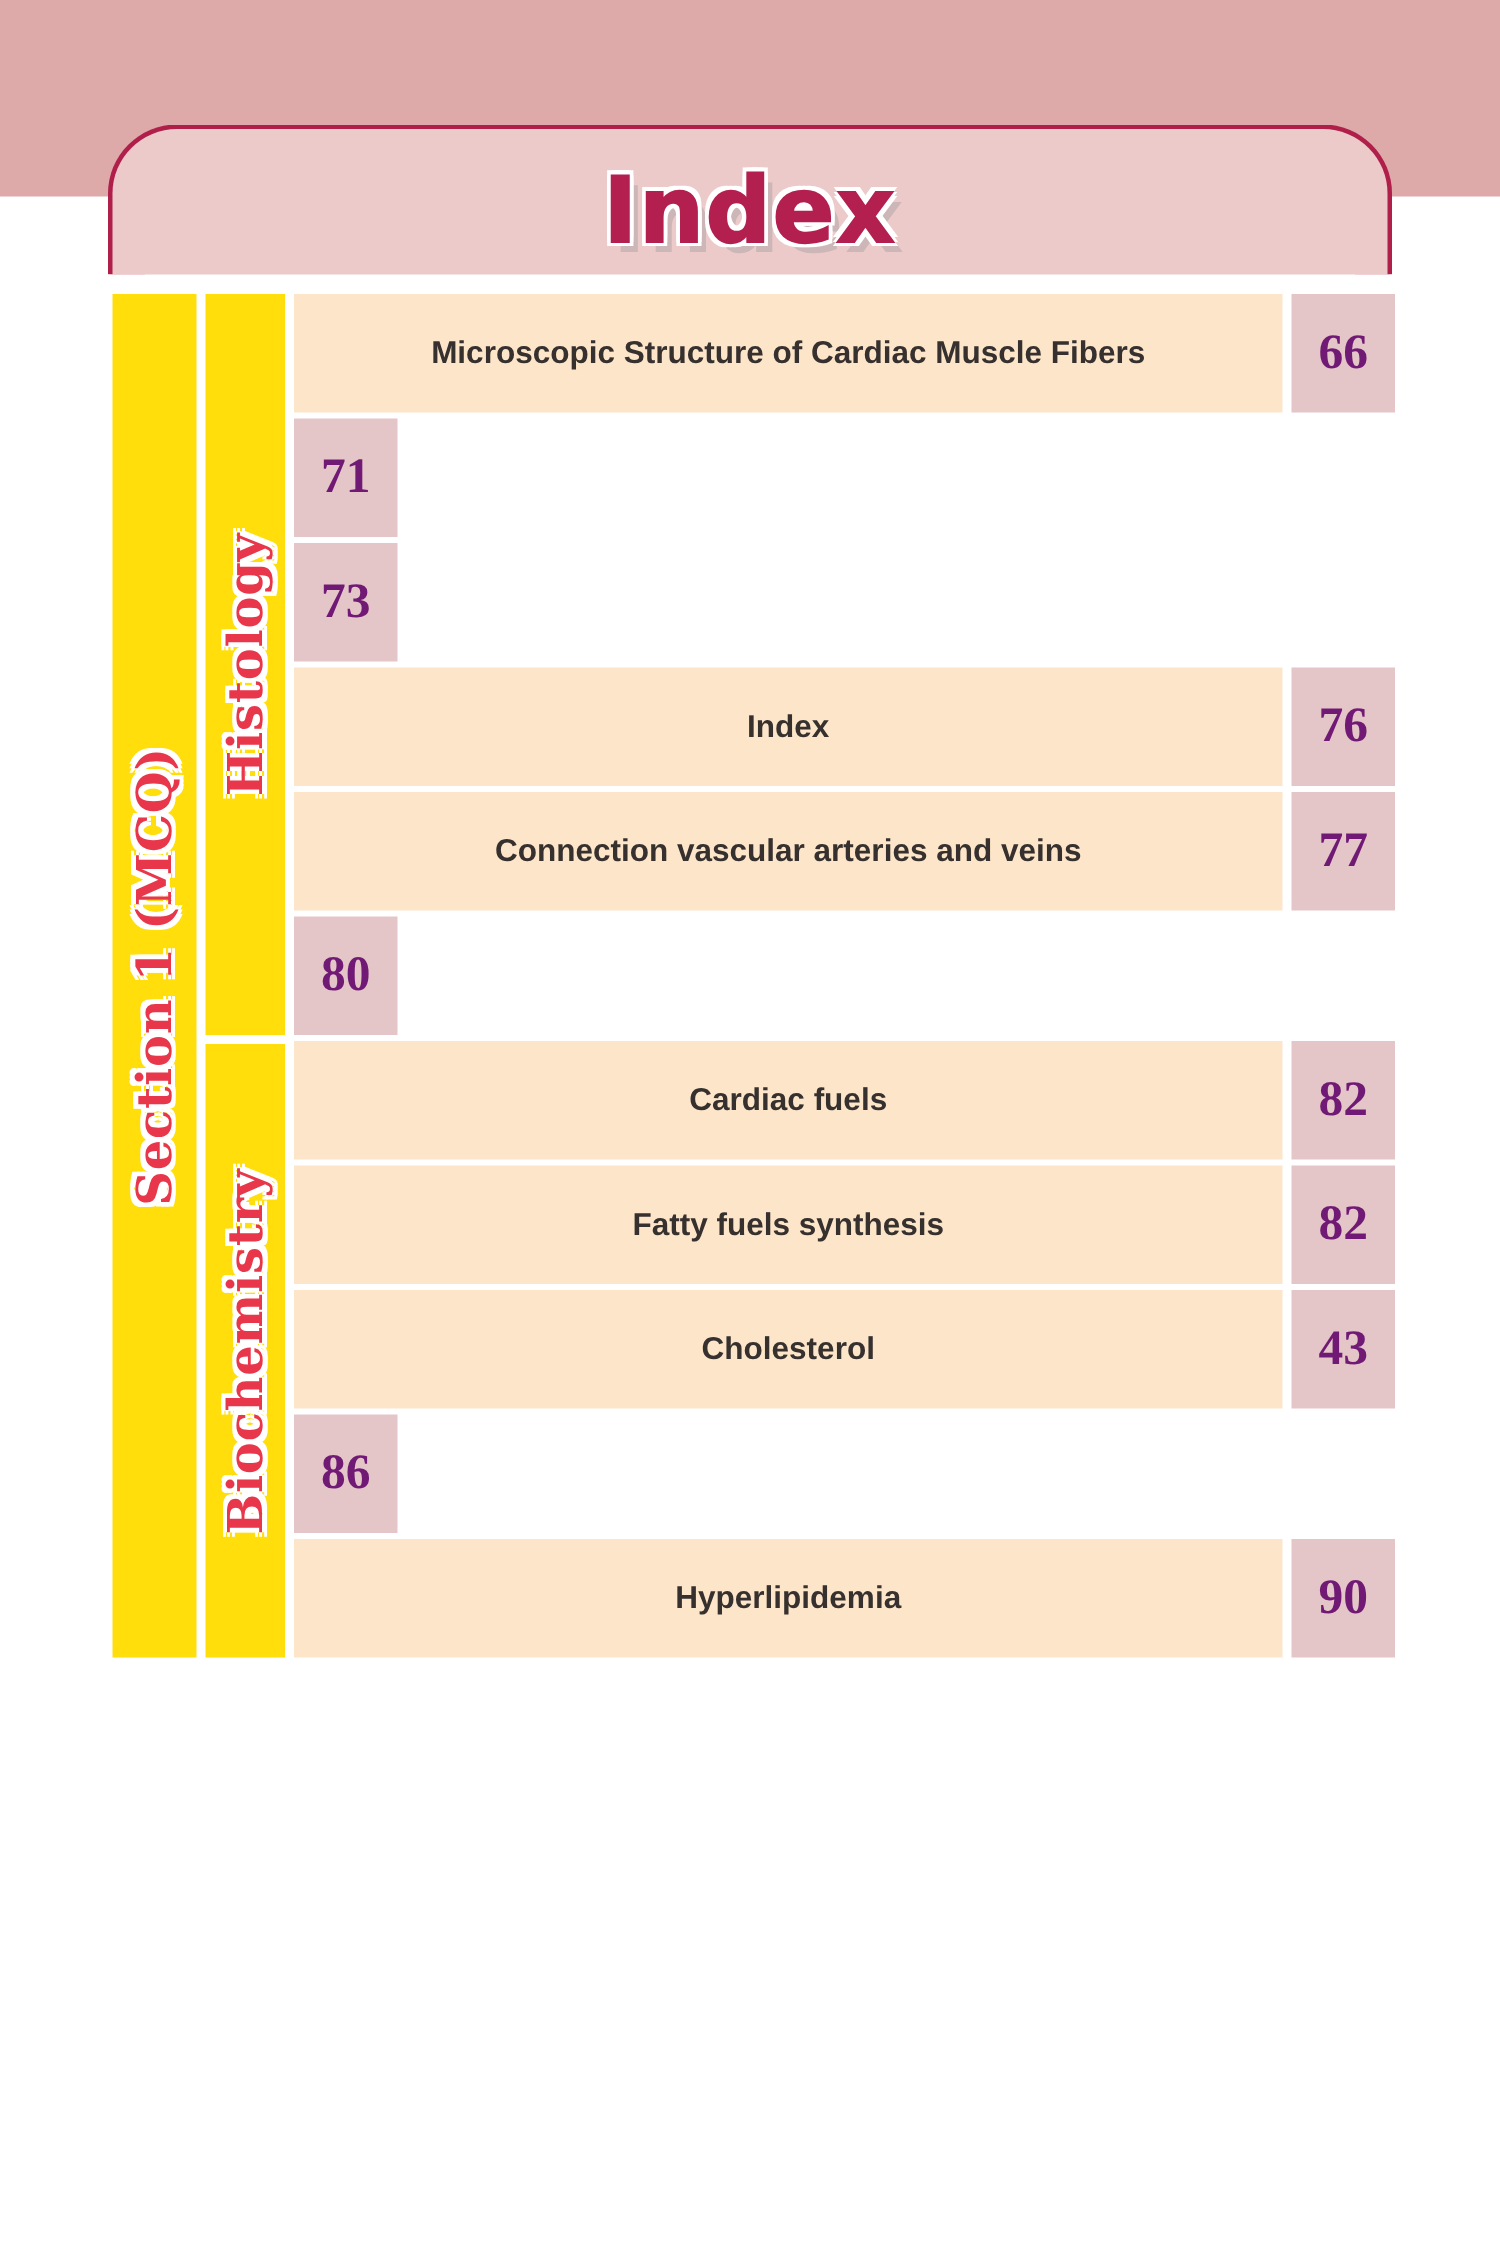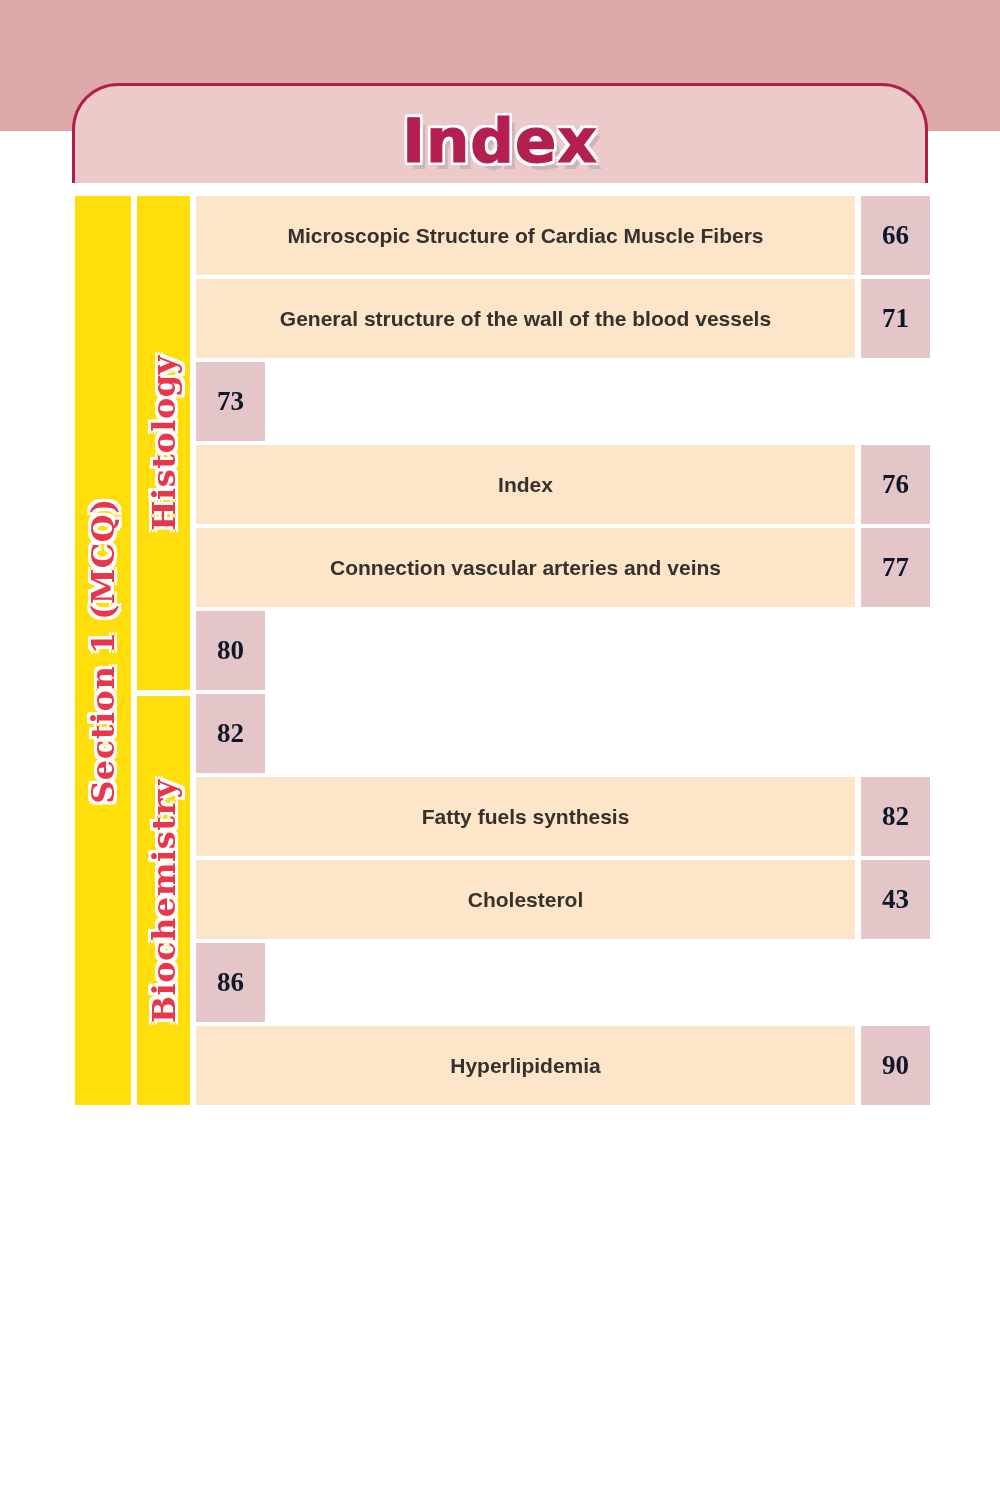--- a/index.html
+++ b/index.html
@@ -96,22 +96,22 @@
     font-weight: bold;
     font-size: 21px;
     padding: 0 10px;
   }
   .cell-page {
     width: 69px;
     background: #e5c6c8;
     display: flex; align-items: center; justify-content: center;
     font-family: "Liberation Serif", serif;
     font-weight: bold;
-    font-size: 27px;
-    color: #0f172a;
+    font-size: 33px;
+    color: #701a75;
   }
 </style>
 </head>
 <body>
 
 <div class="top-band"></div>
 
 <div class="header-card">
   <div class="index-title">Index</div>
 </div>
@@ -132,21 +132,20 @@
   </div>
 
   <div class="rows">
 
     <div class="row">
       <div class="cell-title">Microscopic Structure of Cardiac Muscle Fibers</div>
       <div class="cell-page">66</div>
     </div>
 
     <div class="row">
-      <div class="cell-title">General structure of the wall of the blood vessels</div>
       <div class="cell-page">71</div>
     </div>
 
     <div class="row">
       <div class="cell-page">73</div>
     </div>
 
     <div class="row">
       <div class="cell-title">Index</div>
       <div class="cell-page">76</div>
@@ -155,20 +154,21 @@
     <div class="row">
       <div class="cell-title">Connection vascular arteries and veins</div>
       <div class="cell-page">77</div>
     </div>
 
     <div class="row">
       <div class="cell-page">80</div>
     </div>
 
     <div class="row">
+      <div class="cell-title">Cardiac fuels</div>
       <div class="cell-page">82</div>
     </div>
 
     <div class="row">
       <div class="cell-title">Fatty fuels synthesis</div>
       <div class="cell-page">82</div>
     </div>
 
     <div class="row">
       <div class="cell-title">Cholesterol</div>

